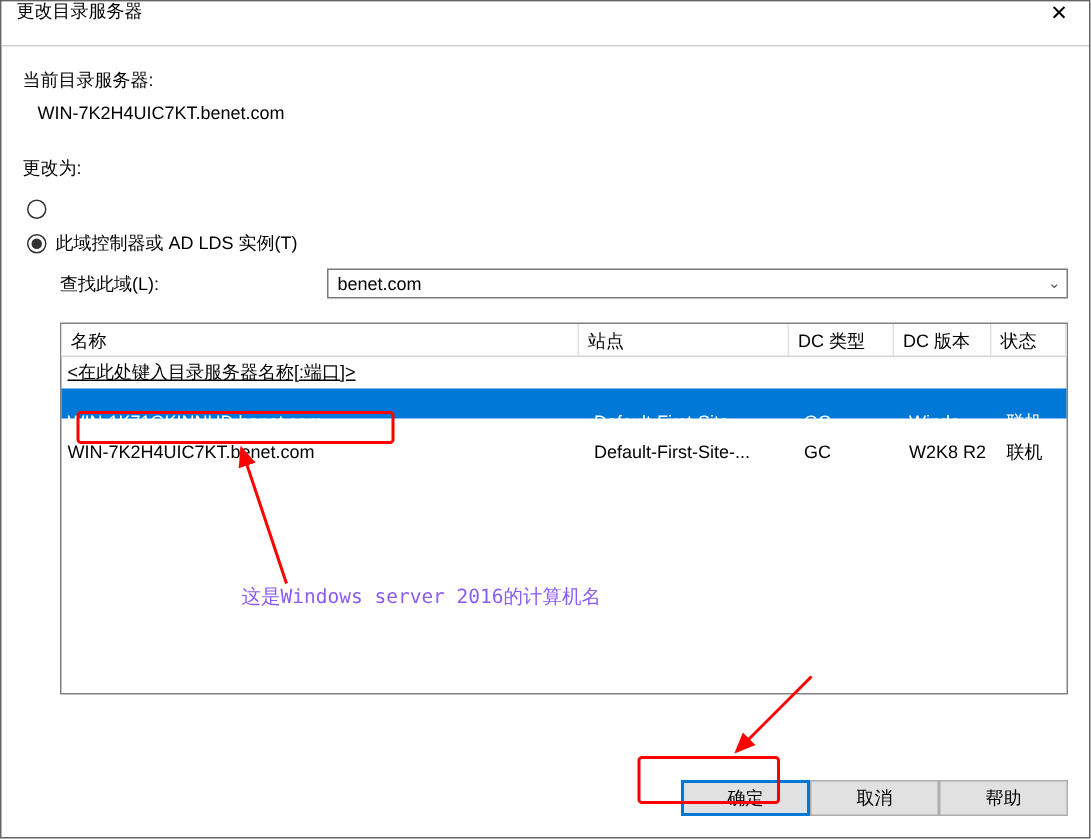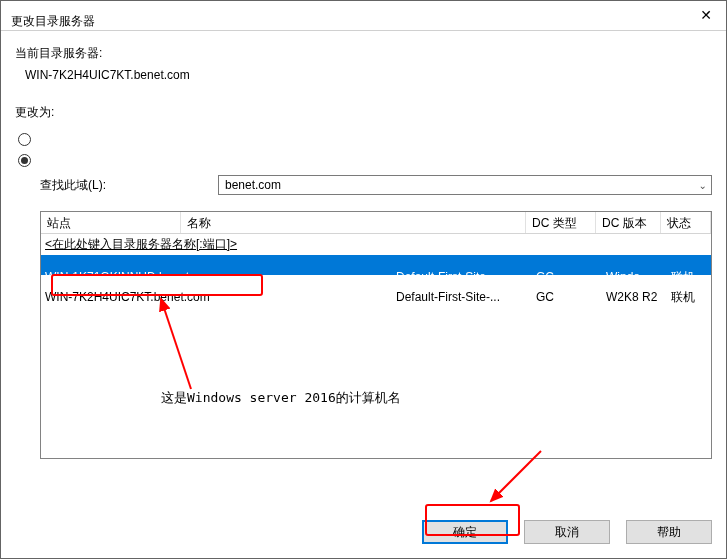--- a/index.html
+++ b/index.html
@@ -14,23 +14,23 @@
       width: 727px;
       height: 559px;
       position: relative;
       border: 1px solid #646464;
       overflow: hidden;
     }
     
     .titlebar {
       height: 30px;
       display: flex;
-      align-items: flex-end;
+      align-items: center;
       justify-content: space-between;
-      padding: 0 0 0 10px;
+      padding: 0 0 16px 10px;
       background: #fff;
       border-bottom: 1px solid #d0d0d0;
     }
     .titlebar .title {
       font-size: 12px;
     }
     .close-btn {
       width: 40px;
       height: 30px;
       display: flex;
@@ -98,21 +98,21 @@
     .datarow.selected { background:#0078d7; color:#fff; }
     .datarow .cell { overflow:hidden; white-space:nowrap; text-overflow:ellipsis; padding:0 6px;margin-top:24px; }
     .cell.name { width: 345px; padding-left:0;}
     .cell.site { width: 140px; }
     .cell.dctype { width: 70px; }
     .cell.dcver { width: 65px; }
     .cell.status { flex:1; }
     
     .btnbar {
       position:absolute; right:14px; bottom:14px;
-      display:flex; gap:16px;
+      display:flex; gap:0;
     }
     .btn {
       width:86px; height:24px;
       border:1px solid #adadad; background:#e1e1e1;
       display:flex; align-items:center; justify-content:center;
       cursor:pointer;
     }
     .btn.default {
       border:2px solid #0078d7;
     }
@@ -123,21 +123,21 @@
       border-radius:3px;
       pointer-events:none;
     }
     .annot-box2 {
       position:absolute; border:2px solid #ff0000;
       left:424px; top:503px; width:95px; height:32px;
       border-radius:3px;
       pointer-events:none;
     }
     .annot-text {
-      position:absolute; color:#000000; font-size:13px;
+      position:absolute; color:#8b5cf6; font-size:13px;
       left:160px; top:388px;
       pointer-events:none;
       font-family: "SimSun", monospace;
     }
     svg.arrow { position:absolute; pointer-events:none; }
   </style>
 </head>
 <body>
 
 <div class="titlebar">
@@ -151,35 +151,36 @@
   <div class="label-line">当前目录服务器:</div>
   <div class="indent">WIN-7K2H4UIC7KT.benet.com</div>
 
   <div class="label-line" style="margin-bottom:12px">更改为:</div>
 
   <div class="row">
     <span class="radio"></span>
   </div>
   <div class="row">
     <span class="radio selected"></span>
+    <span>此域控制器或 AD LDS 实例(T)</span>
   </div>
 
   <div class="subarea">
     <div class="domain-row">
       <div class="lbl">查找此域(L):</div>
       <div class="combo">
         <span>benet.com</span>
         <span class="chev">⌄</span>
       </div>
     </div>
 
     <div class="table-wrap">
       <div class="thead">
+        <div class="th name">名称</div>
         <div class="th site">站点</div>
-        <div class="th name">名称</div>
         <div class="th dctype">DC 类型</div>
         <div class="th dcver">DC 版本</div>
         <div class="th status">状态</div>
       </div>
       <div class="hintrow">&lt;在此处键入目录服务器名称[:端口]&gt;</div>
 
       <div class="datarow selected">
         <div class="cell name">WIN-1K71GKINNUD.benet.com</div>
         <div class="cell site">Default-First-Site-...</div>
         <div class="cell dctype">GC</div>

